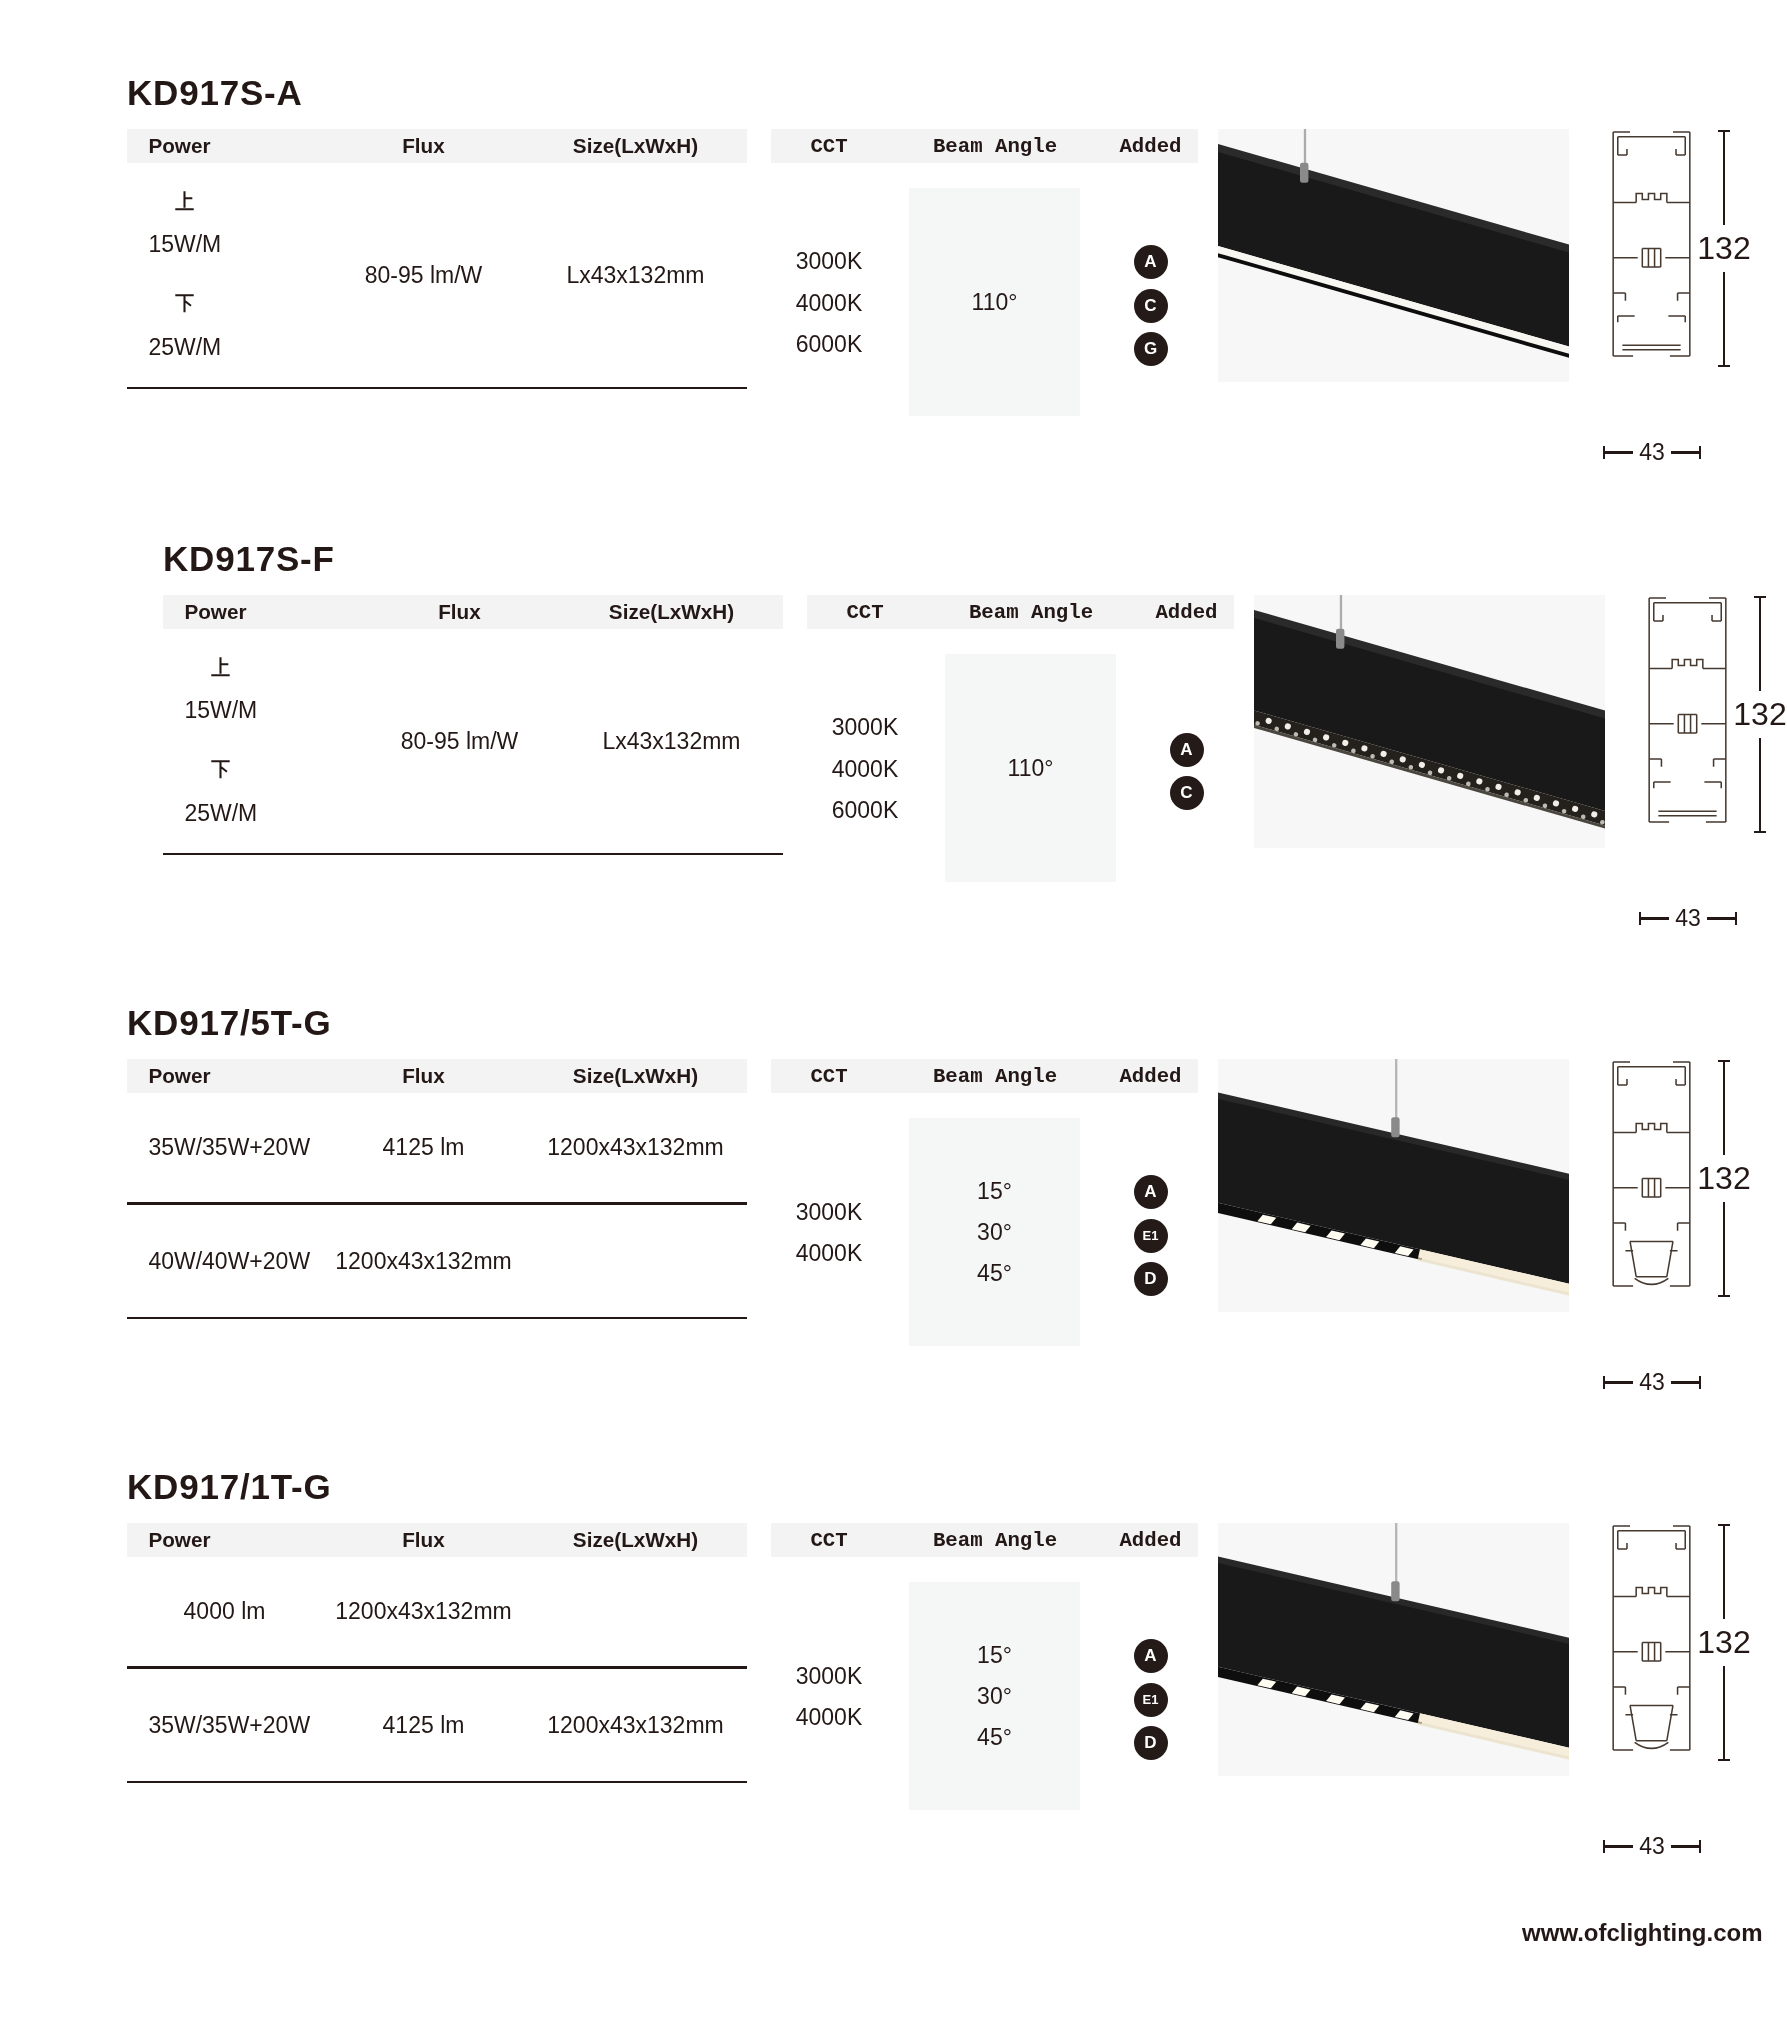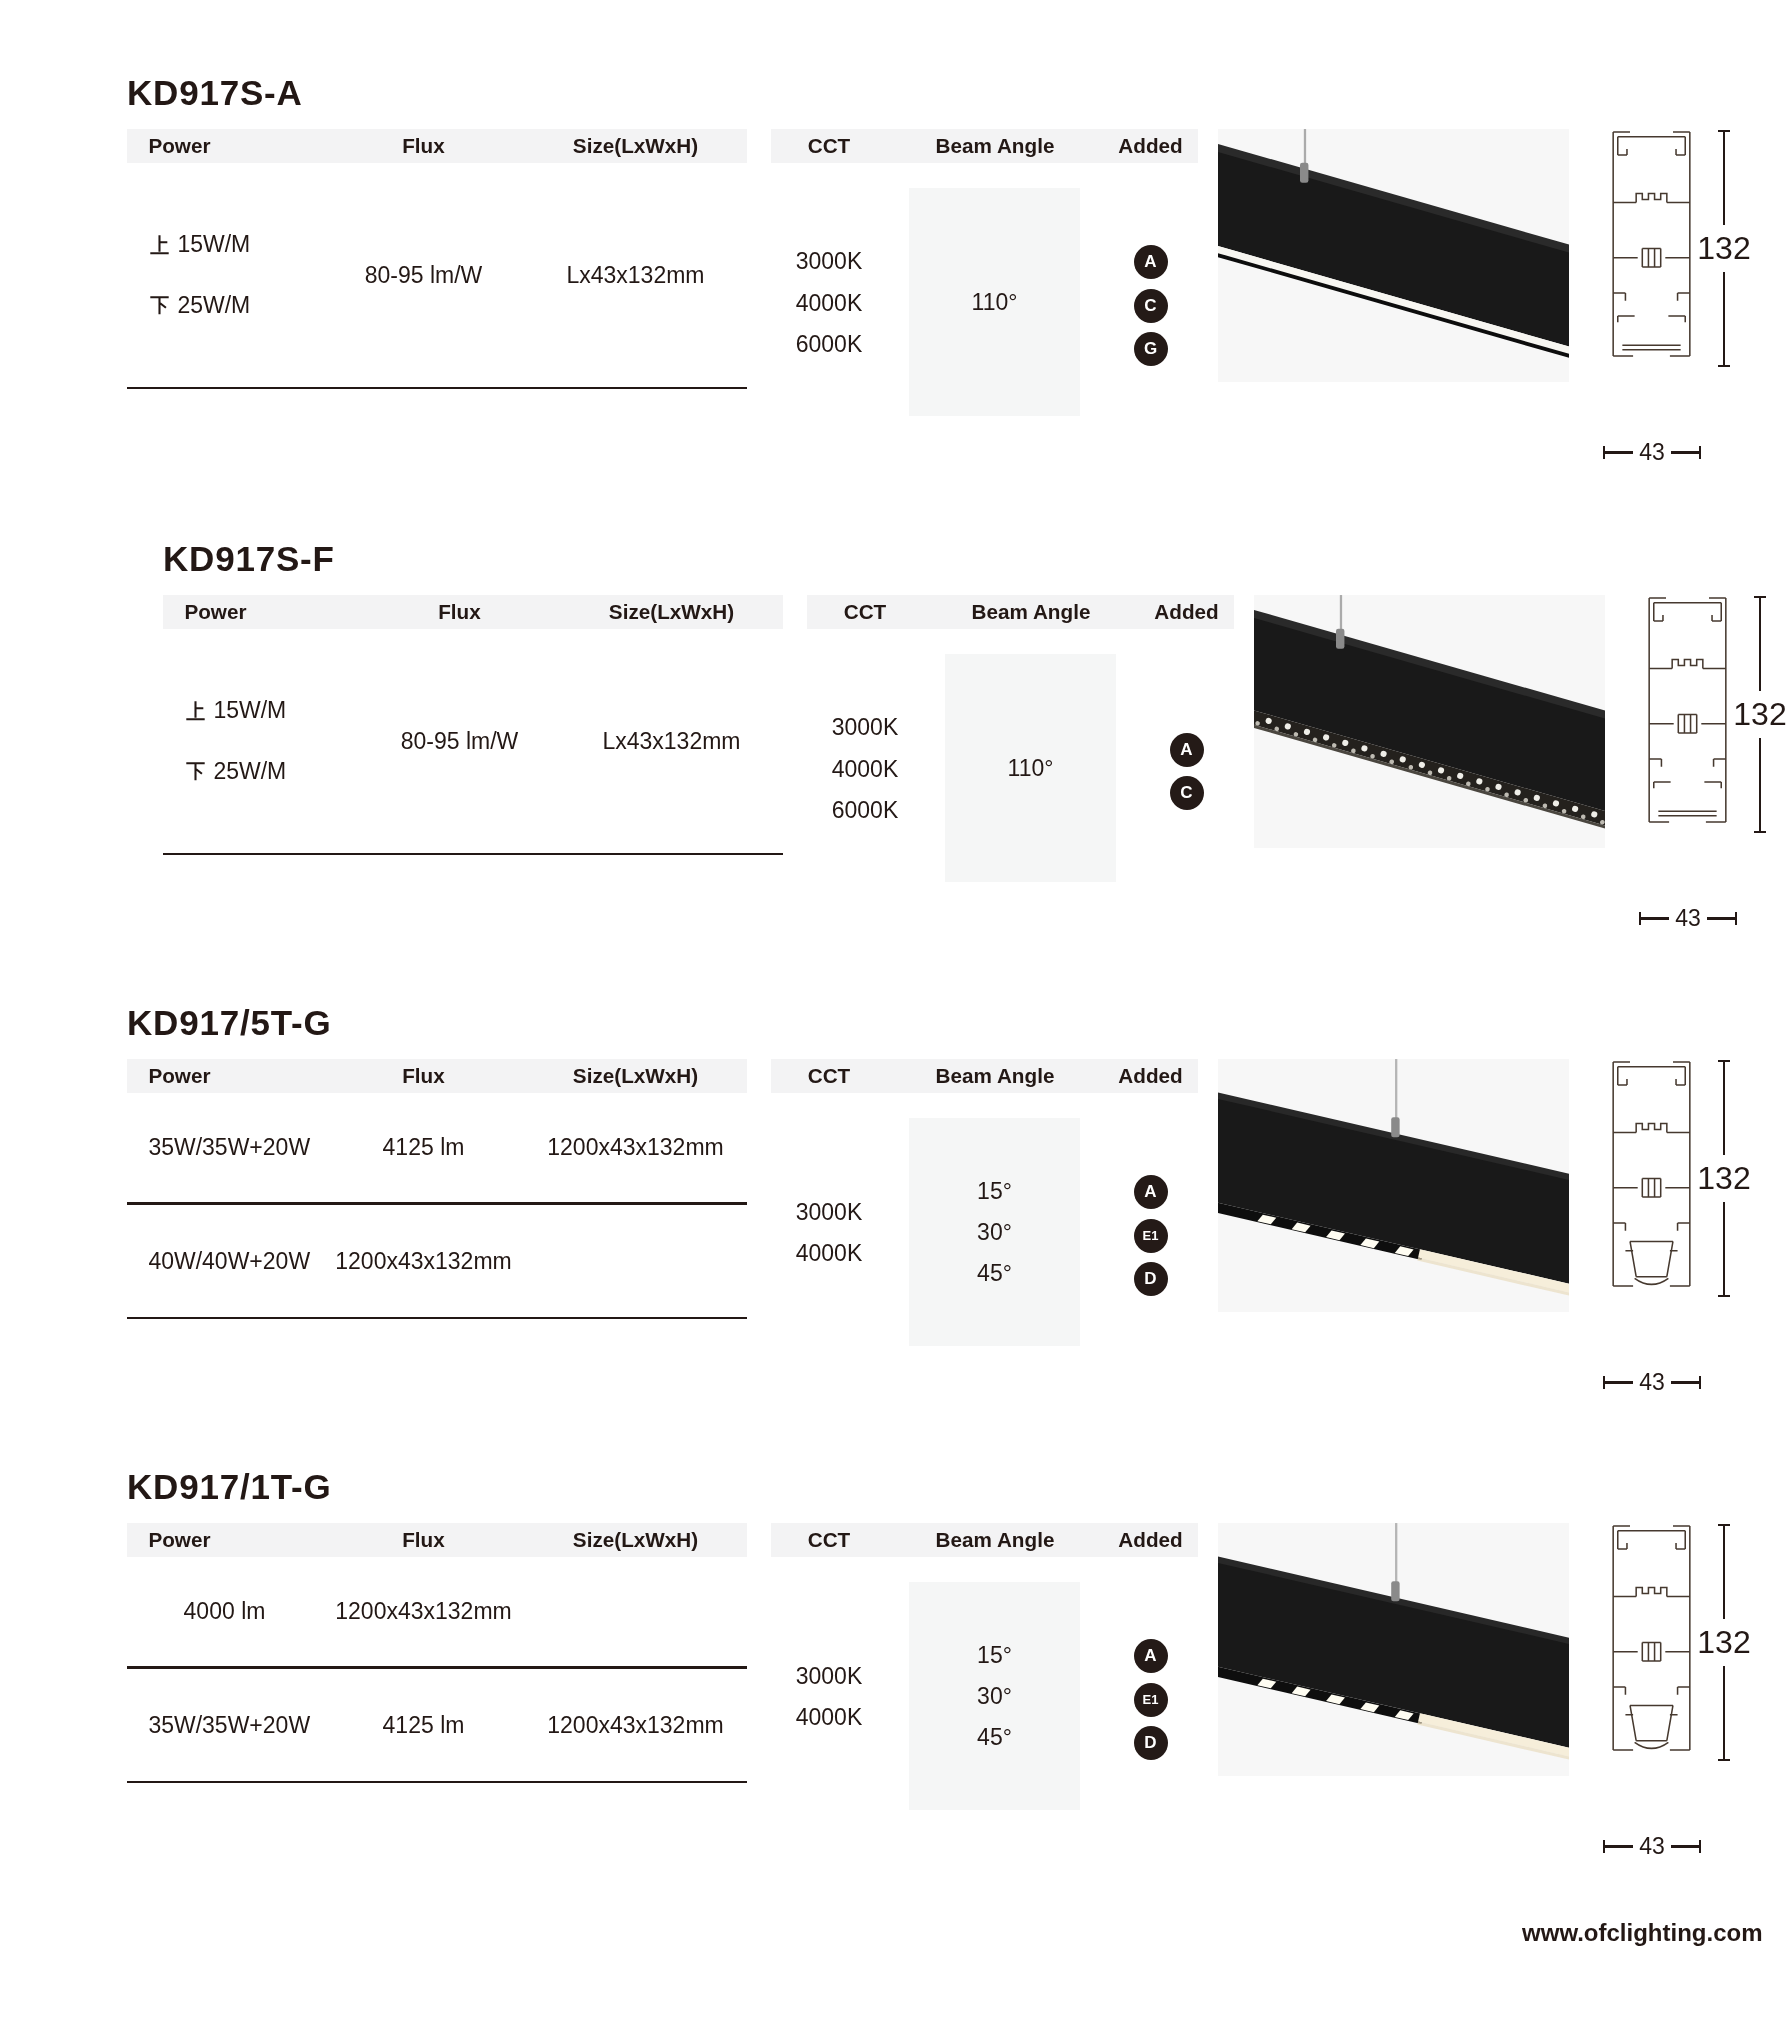--- a/index.html
+++ b/index.html
@@ -27,25 +27,25 @@
   .hcell.hl{padding-left:21.4px;}
   .hcell.hc{text-align:center;}
   .ltbody{position:relative;height:224px;border-bottom:2.3px solid var(--ink);}
   .lrow{height:50%;}
   .lrow.tall{height:100%;}
   .lrow.divided{border-bottom:3.1px solid var(--ink);box-sizing:border-box;}
   .cell{display:flex;align-items:center;font-size:23px;color:var(--ink);}
   .cell.center{justify-content:center;text-align:center;}
   .cell.power{flex-direction:column;align-items:flex-start;justify-content:center;padding-left:21.4px;gap:34px;}
   .lrow:not(.tall) .cell.power{gap:0;}
-  .pline{display:flex;align-items:center;gap:6px;}
+  .pline{display:flex;align-items:center;gap:19px;flex-direction:column;}
   .cjk{width:23px;height:23px;display:inline-block;}
   
   .rtable{position:absolute;left:771px;top:56px;width:427px;}
-  .rthead{display:grid;grid-template-columns:116px 216px 95px;height:34px;background:var(--band);align-items:center;}
+  .rthead{display:grid;grid-template-columns:116px 216px 95px;height:34px;background:var(--band);align-items:center;font-family:Liberation Mono, monospace;}
   .rtbody{position:relative;height:224px;}
   .cct-stack{position:absolute;left:0;top:0;width:116px;height:100%;display:flex;flex-direction:column;align-items:center;justify-content:center;gap:15.3px;padding-top:55px;box-sizing:border-box;}
   .val{font-size:23px;color:var(--ink);line-height:26px;}
   .beam-box{position:absolute;left:138px;top:25px;width:171px;height:228px;background:var(--boxbg);display:flex;flex-direction:column;align-items:center;justify-content:center;gap:14.6px;}
   .badge-stack{position:absolute;left:332px;top:0;width:95px;height:100%;display:flex;flex-direction:column;align-items:center;justify-content:center;gap:9.2px;padding-top:61px;box-sizing:border-box;}
   .badge{width:34px;height:34px;border-radius:50%;background:var(--badge);color:#ffffff;font-weight:bold;font-size:17px;display:flex;align-items:center;justify-content:center;letter-spacing:0;}
   .badge.sm{font-size:13px;}
   
   .photo{position:absolute;left:1218px;top:56px;width:351px;height:253px;background:var(--photo);overflow:hidden;}
   .photo svg{display:block;}

